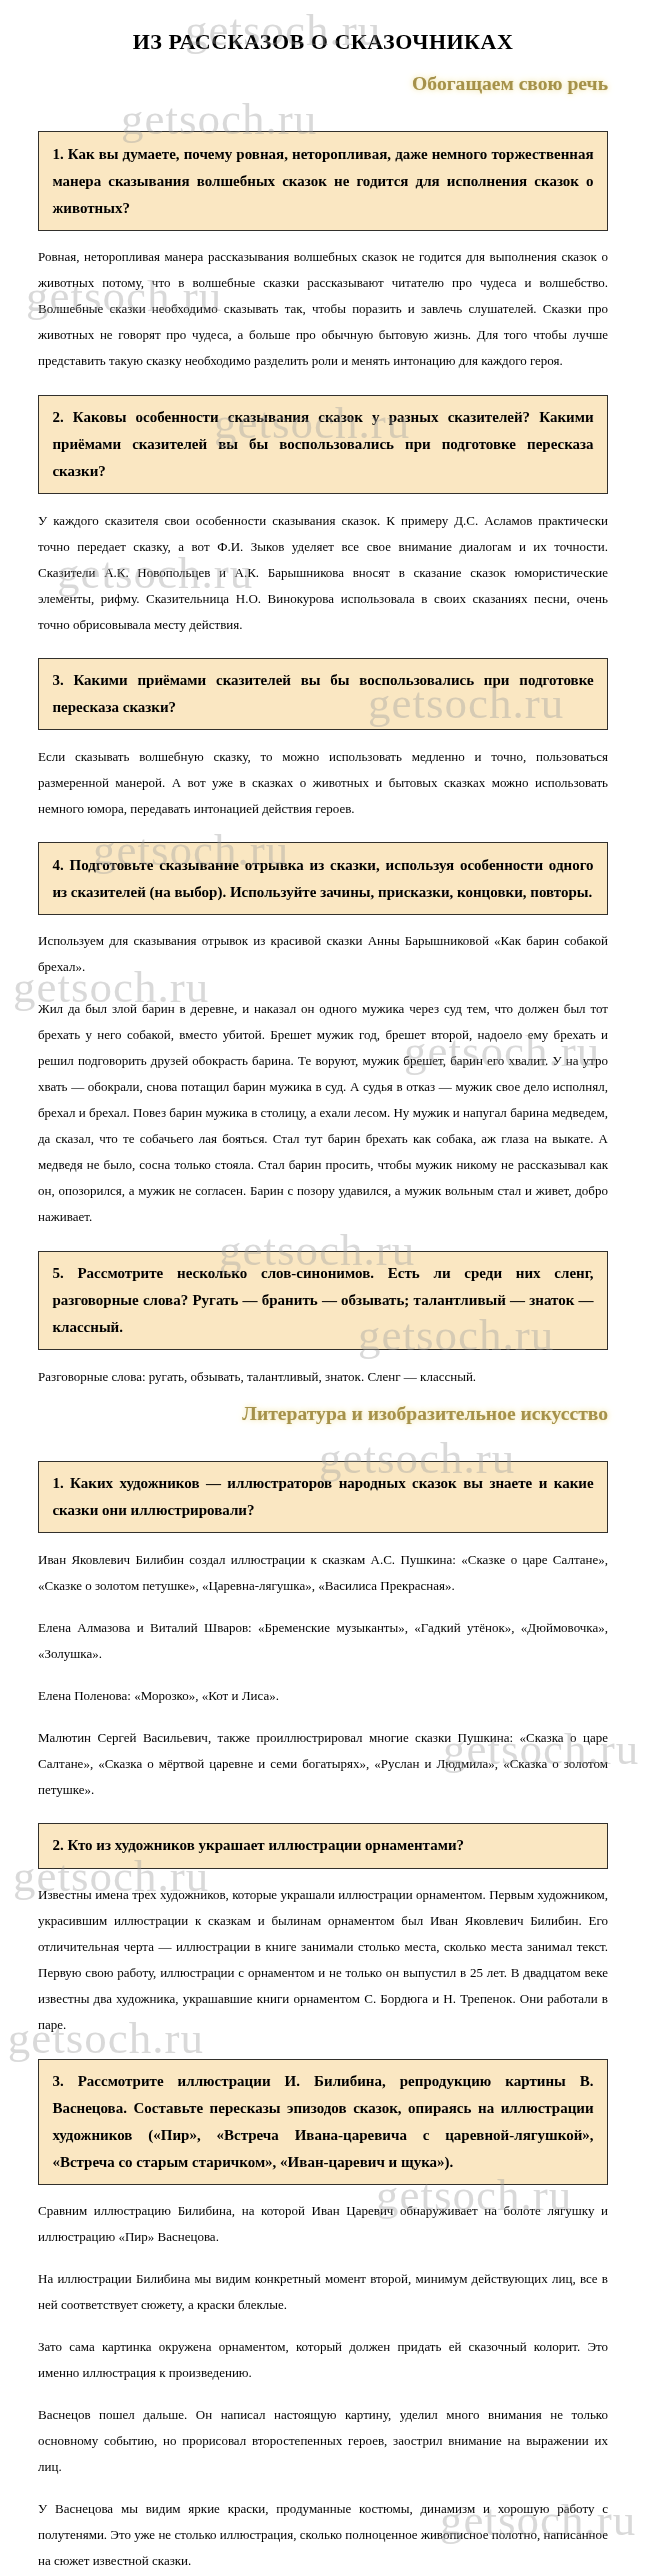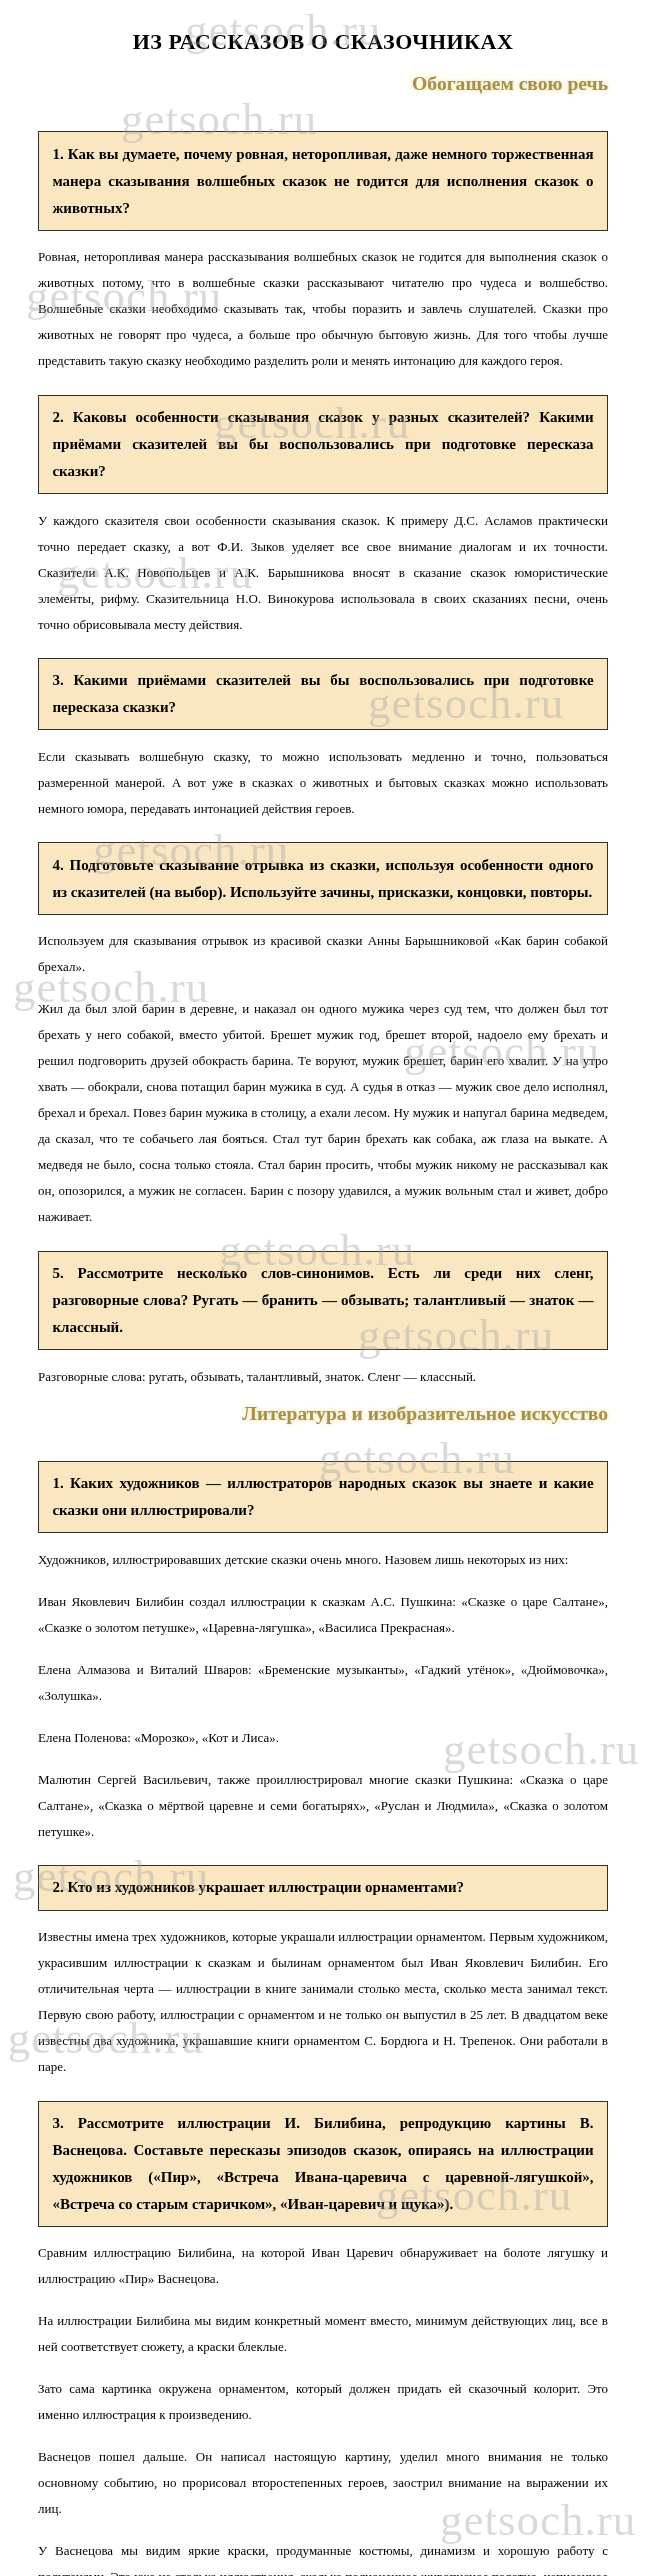--- a/index.html
+++ b/index.html
@@ -89,40 +89,39 @@
     <div class="answer">
       <p>Разговорные слова: ругать, обзывать, талантливый, знаток. Сленг — классный.</p>
     </div>
 
     <h2 class="gold-heading" style="">Литература и изобразительное искусство</h2>
 
     <div class="qbox tight">
       <p>1. Каких художников — иллюстраторов народных сказок вы знаете и какие сказки они иллюстрировали?</p>
     </div>
     <div class="answer">
-      <p>Художников, иллюстрировавших детские сказки очень много. Назовем лишь некоторых из них:</p>
       <p>Иван Яковлевич Билибин создал иллюстрации к сказкам А.С. Пушкина: «Сказке о царе Салтане», «Сказке о золотом петушке», «Царевна-лягушка», «Василиса Прекрасная».</p>
       <p>Елена Алмазова и Виталий Шваров: «Бременские музыканты», «Гадкий утёнок», «Дюймовочка», «Золушка».</p>
       <p>Елена Поленова: «Морозко», «Кот и Лиса».</p>
       <p>Малютин Сергей Васильевич, также проиллюстрировал многие сказки Пушкина: «Сказка о царе Салтане», «Сказка о мёртвой царевне и семи богатырях», «Руслан и Людмила», «Сказка о золотом петушке».</p>
     </div>
 
     <div class="qbox">
       <p>2. Кто из художников украшает иллюстрации орнаментами?</p>
     </div>
     <div class="answer">
       <p>Известны имена трех художников, которые украшали иллюстрации орнаментом. Первым художником, украсившим иллюстрации к сказкам и былинам орнаментом был Иван Яковлевич Билибин. Его отличительная черта — иллюстрации в книге занимали столько места, сколько места занимал текст. Первую свою работу, иллюстрации с орнаментом и не только он выпустил в 25 лет. В двадцатом веке известны два художника, украшавшие книги орнаментом С. Бордюга и Н. Трепенок. Они работали в паре.</p>
     </div>
 
     <div class="qbox">
       <p>3. Рассмотрите иллюстрации И. Билибина, репродукцию картины В. Васнецова. Составьте пересказы эпизодов сказок, опираясь на иллюстрации художников («Пир», «Встреча Ивана-царевича с царевной-лягушкой», «Встреча со старым старичком», «Иван-царевич и щука»).</p>
     </div>
     <div class="answer">
       <p>Сравним иллюстрацию Билибина, на которой Иван Царевич обнаруживает на болоте лягушку и иллюстрацию «Пир» Васнецова.</p>
-      <p>На иллюстрации Билибина мы видим конкретный момент вместо, минимум действующих лиц, все в ней соответствует сюжету, а краски блеклые.</p>
+      <p>На иллюстрации Билибина мы видим конкретный момент второй, минимум действующих лиц, все в ней соответствует сюжету, а краски блеклые.</p>
       <p>Зато сама картинка окружена орнаментом, который должен придать ей сказочный колорит. Это именно иллюстрация к произведению.</p>
       <p>Васнецов пошел дальше. Он написал настоящую картину, уделил много внимания не только основному событию, но прорисовал второстепенных героев, заострил внимание на выражении их лиц.</p>
       <p>У Васнецова мы видим яркие краски, продуманные костюмы, динамизм и хорошую работу с полутенями. Это уже не столько иллюстрация, сколько полноценное живописное полотно, написанное на сюжет известной сказки.</p>
 
     </div>
 
   </div>
 
   <div class="wm-layer">
     <span class="wm" style="left:185px; top:4.1px;">getsoch.ru</span>

